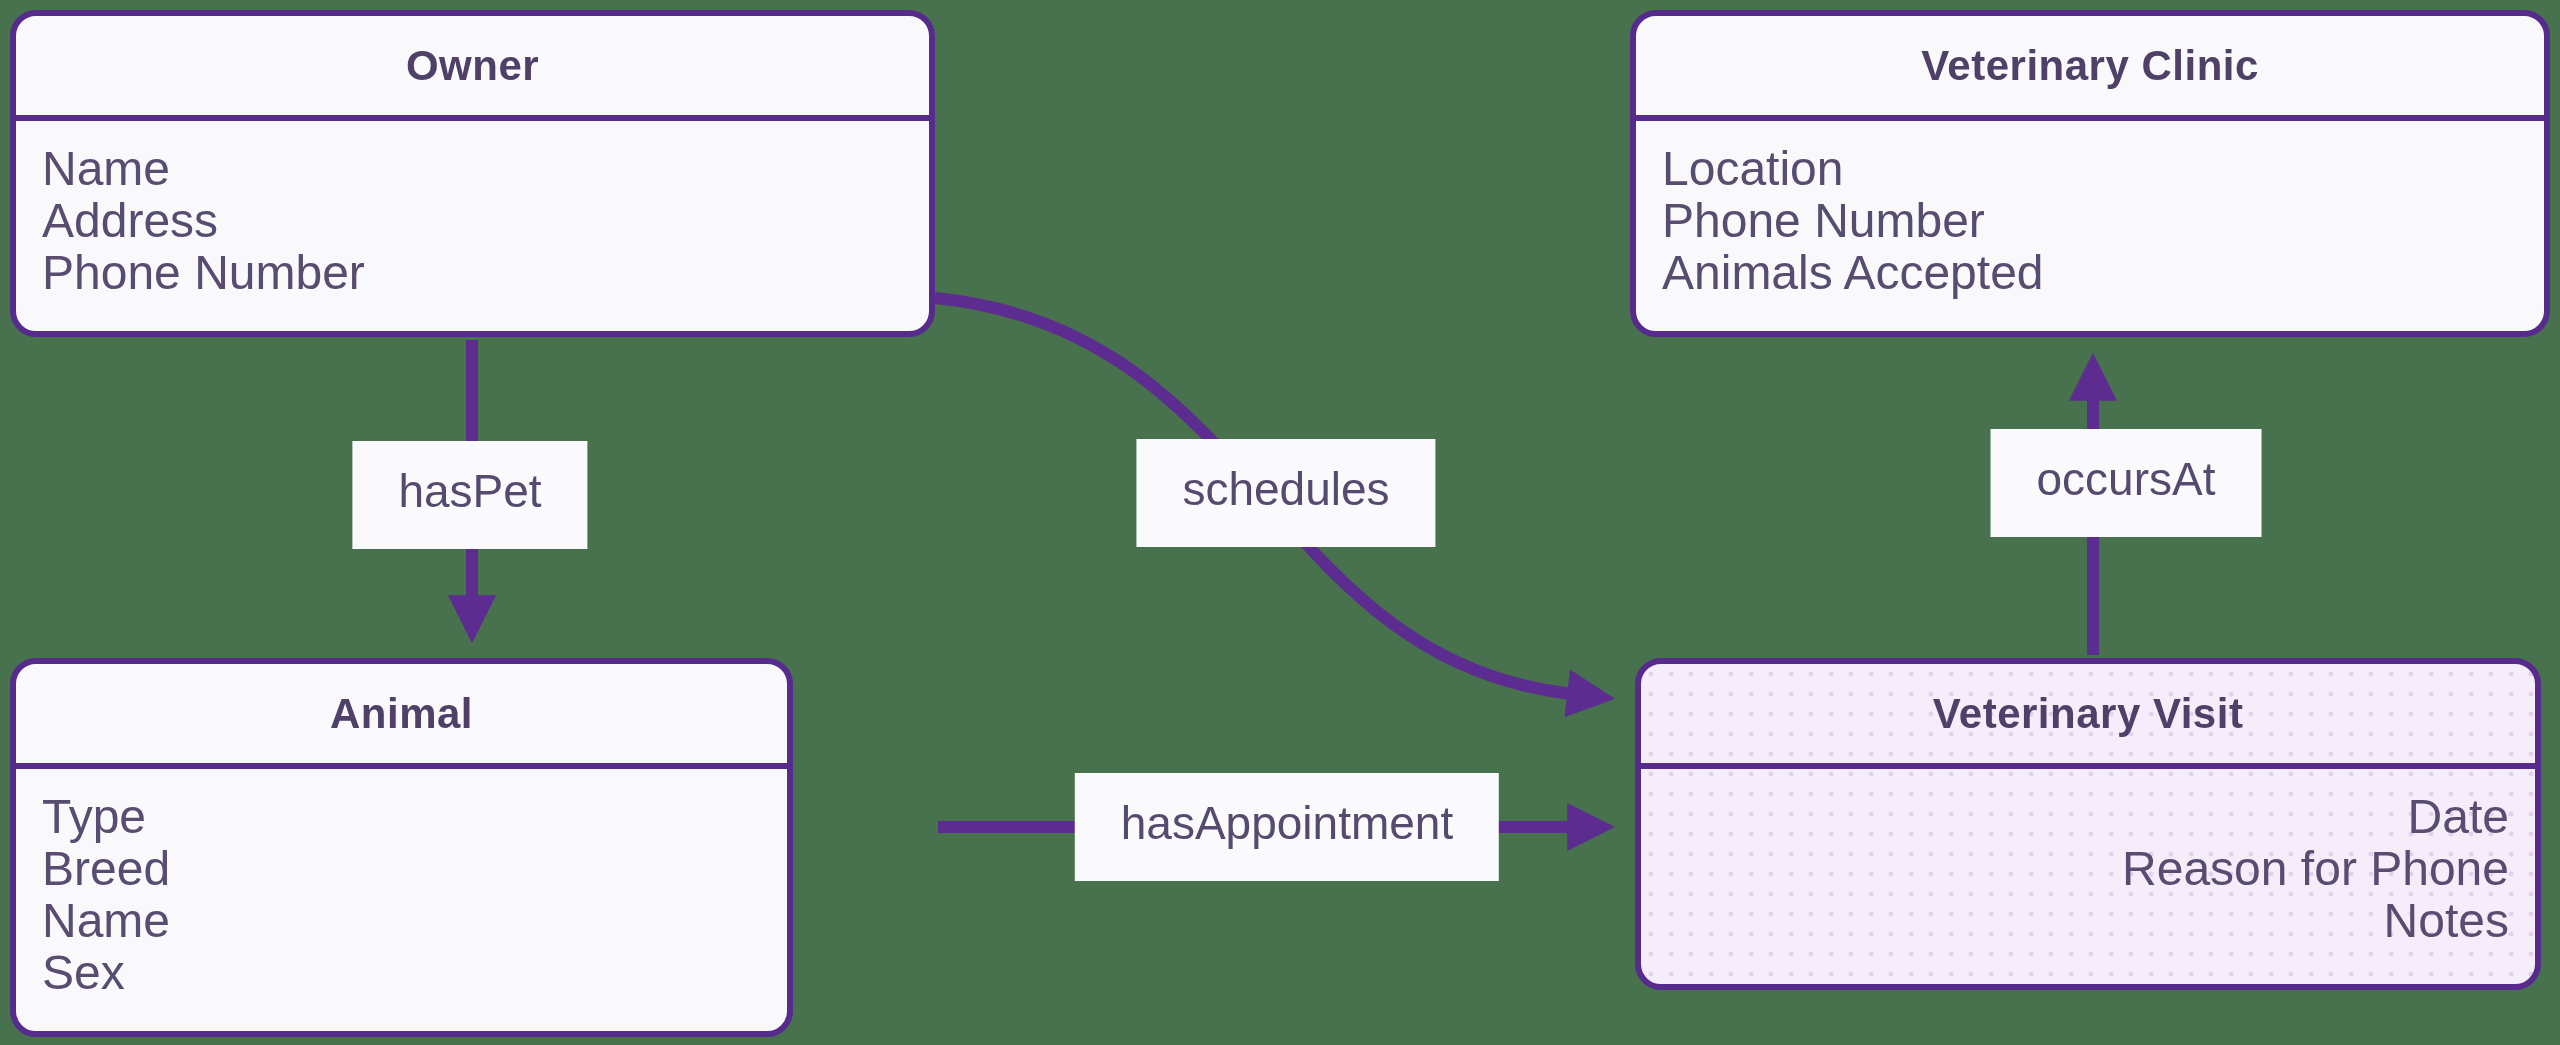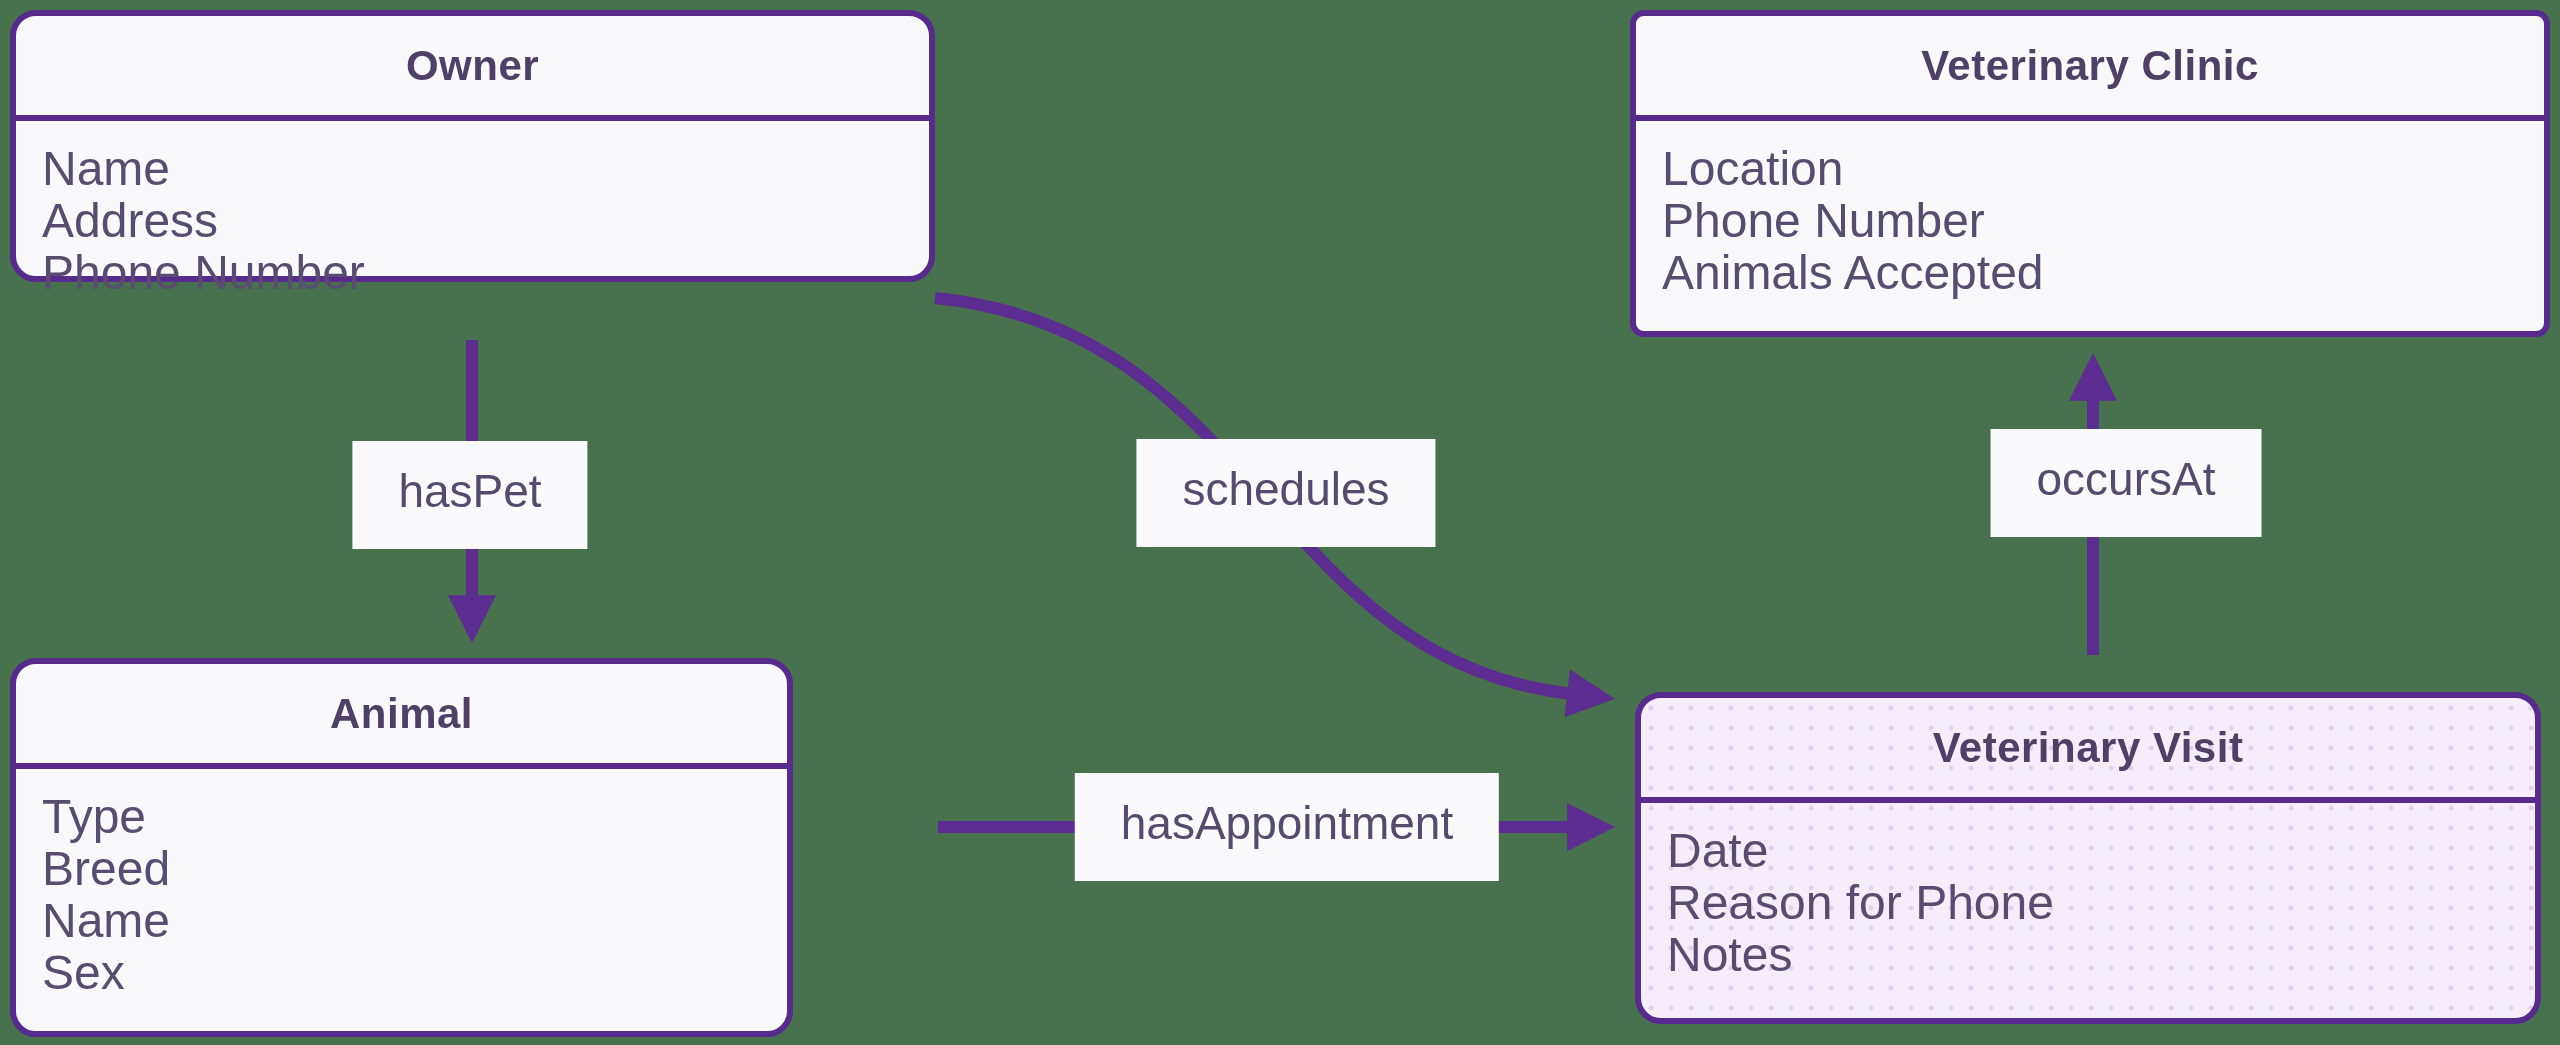--- a/index.html
+++ b/index.html
@@ -81,32 +81,32 @@
       <marker id="arrow" viewBox="0 0 10 10" refX="1" refY="5" markerWidth="4.5" markerHeight="4" orient="auto-start-reverse">
         <path d="M 0 0 L 10 5 L 0 10 z" fill="#5C2C90"></path>
       </marker>
     </defs>
     <path class="edge" d="M 472 340 L 472 600" marker-end="url(#arrow)"></path>
     <path class="edge" d="M 935 298 C 1260 330, 1270 660, 1572 694" marker-end="url(#arrow)"></path>
     <path class="edge" d="M 2093 655 L 2093 396" marker-end="url(#arrow)"></path>
     <path class="edge" d="M 938 827 L 1572 827" marker-end="url(#arrow)"></path>
   </svg>
 
-  <div class="entity" style="left:10px; top:10px; width:925px; height:272px;">
+  <div class="entity" style="left:10px; top:10px; width:925px; height:327px;">
     <div class="entity-header">
       <div class="entity-title">Owner</div>
     </div>
     <div class="entity-body">
       <div class="attr">Name</div>
       <div class="attr">Address</div>
       <div class="attr">Phone Number</div>
     </div>
   </div>
 
-  <div class="entity" style="left:1630px; top:10px; width:920px; height:327px;border-radius:14px;">
+  <div class="entity" style="left:1630px; top:10px; width:920px; height:327px;">
     <div class="entity-header">
       <div class="entity-title">Veterinary Clinic</div>
     </div>
     <div class="entity-body">
       <div class="attr">Location</div>
       <div class="attr">Phone Number</div>
       <div class="attr">Animals Accepted</div>
     </div>
   </div>
 
@@ -115,21 +115,21 @@
       <div class="entity-title">Animal</div>
     </div>
     <div class="entity-body">
       <div class="attr">Type</div>
       <div class="attr">Breed</div>
       <div class="attr">Name</div>
       <div class="attr">Sex</div>
     </div>
   </div>
 
-  <div class="entity highlight" style="left:1635px; top:692px; width:906px; height:332px;">
+  <div class="entity highlight" style="left:1635px; top:658px; width:906px; height:332px;text-align:right;">
     <div class="entity-header">
       <div class="entity-title">Veterinary Visit</div>
     </div>
     <div class="entity-body">
       <div class="attr">Date</div>
       <div class="attr">Reason for Phone</div>
       <div class="attr">Notes</div>
     </div>
   </div>
 

